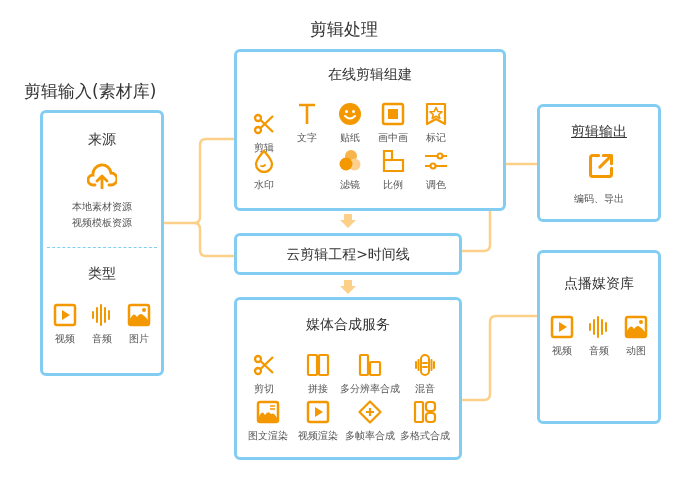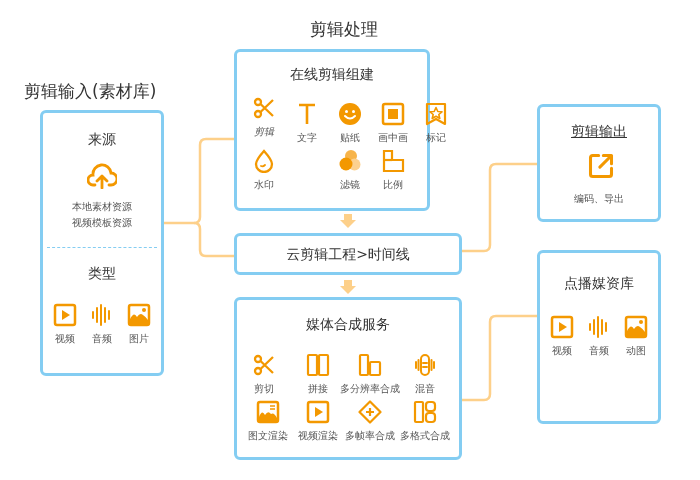--- a/index.html
+++ b/index.html
@@ -68,24 +68,24 @@
     <svg viewBox="0 0 24 24">
         <rect x="2" y="2" width="20" height="20" rx="2" fill="none" stroke="#f39800" stroke-width="2.5"></rect>
         <path d="M3,21 L3,16 Q7,8 10,14 Q13,9 16,12 Q19,14 21,17 L21,21 Z" fill="#f39800"></path>
         <circle cx="17" cy="7" r="2" fill="#f39800"></circle>
       </svg>
     <div class="lbl">图片</div>
   </div>
 </div>
 
 <div class="section-title" style="left:310px; top:18px;">剪辑处理</div>
-<div class="box" style="left:234px; top:49px; width:196px; height:162px;">
+<div class="box" style="left:234px; top:49px; width:272px; height:162px;">
   <div class="box-title" style="top:14px;">在线剪辑组建</div>
 
-  <div class="item" style="left:-3px; top:44px;font-style:italic;">
+  <div class="item" style="left:-3px; top:60px;">
     <svg viewBox="0 0 24 24">
         <g fill="none" stroke="#f39800" stroke-width="2.3">
           <circle cx="6" cy="6" r="3"></circle>
           <circle cx="6" cy="18" r="3"></circle>
           <path d="M8.5,8 L21,20 M8.5,16 L21,4"></path>
         </g>
       </svg>
     <div class="lbl">剪辑</div>
   </div>
   <div class="item" style="left:40px; top:50px;">
@@ -134,20 +134,30 @@
     <div class="lbl">滤镜</div>
   </div>
   <div class="item" style="left:126px; top:97px;">
     <svg viewBox="0 0 24 24">
         <g fill="none" stroke="#f39800" stroke-width="2.2">
           <path d="M3,2 H11 V11 H22 V22 H3 Z"></path>
           <path d="M3,11 H11"></path>
         </g>
       </svg>
     <div class="lbl">比例</div>
+  </div>
+  <div class="item" style="left:169px; top:97px;">
+    <svg viewBox="0 0 24 24">
+        <g stroke="#f39800" stroke-width="2.2" fill="#fff">
+          <path d="M1,7 H23 M1,17 H23"></path>
+          <circle cx="16" cy="7" r="2.5"></circle>
+          <circle cx="9" cy="17" r="2.5"></circle>
+        </g>
+      </svg>
+    <div class="lbl">调色</div>
   </div>
 </div>
 
 <div class="box" style="left:234px; top:233px; width:228px; height:42px;">
   <div class="box-title" style="top:10px;">云剪辑工程&gt;时间线</div>
 </div>
 
 <div class="box" style="left:234px; top:297px; width:228px; height:163px;">
   <div class="box-title" style="top:16px;">媒体合成服务</div>
   <div class="item" style="left:-3px; top:53px;">

